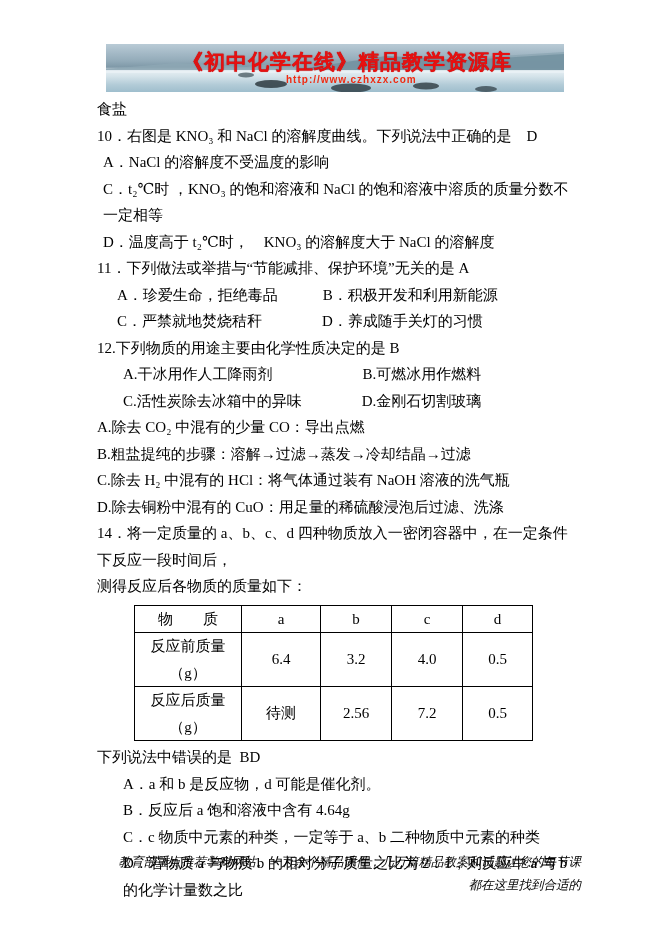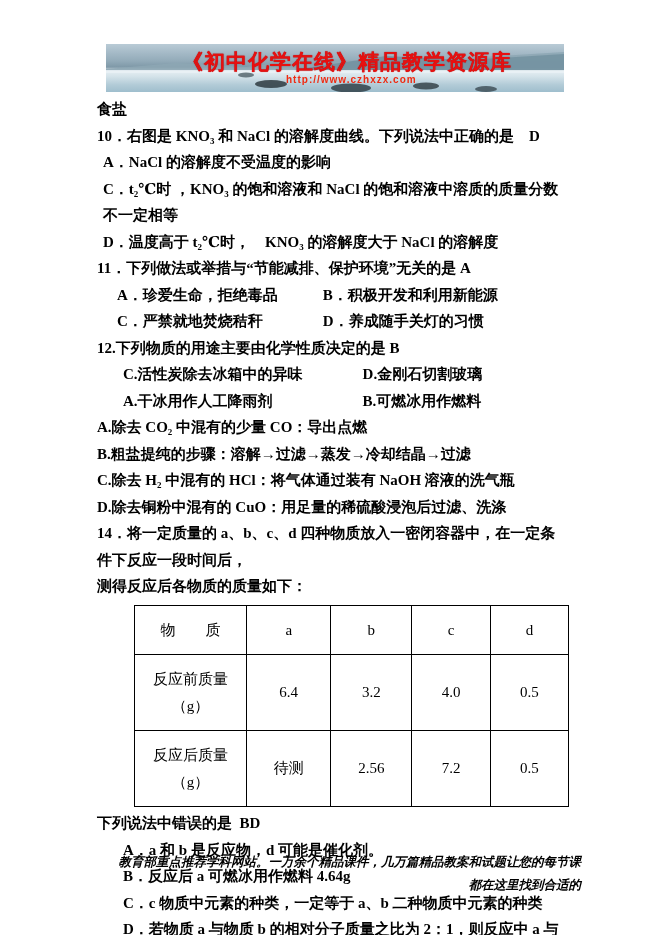--- a/index.html
+++ b/index.html
@@ -29,32 +29,32 @@
     position:absolute; left:180px; top:30px;
     color:#ef2b12; font-weight:bold; font-size:10px; letter-spacing:1px;
     font-family:"Liberation Sans","DejaVu Sans",sans-serif;
     white-space:nowrap;
   }
   
   .doc {
     position:absolute; left:97px; top:96px; width:472px;
     font-size:15px; line-height:26.5px;
   }
-  .ln { white-space:pre-wrap;font-weight:bold; }
+  .ln { white-space:pre-wrap; }
   .i1 { padding-left:6px; }
   .i2 { padding-left:20px; }
   .i3 { padding-left:26px; }
   
   .qtable {
     border-collapse:collapse; margin:5px 0 3px 37px;
     table-layout:fixed;
   }
   .qtable td {
     border:1px solid #000; text-align:center; vertical-align:middle;
-    height:24px; padding:11px; font-size:15px;
+    height:24px; padding:0; font-size:15px;
   }
   .c0 { width:106px; } .c1 { width:78px; } .c2 { width:70px; }
   .c3 { width:70px; } .c4 { width:69px; }
   
   .footer {
     position:absolute; left:113px; top:851px; width:468px;
     font-size:12.5px; line-height:23px; font-style:italic;
     font-family:"Liberation Serif","DejaVu Serif",serif;
     text-align:right;
   }
@@ -83,22 +83,22 @@
   <div class="ln">10．右图是 KNO₃ 和 NaCl 的溶解度曲线。下列说法中正确的是　D</div>
   <div class="ln i1">A．NaCl 的溶解度不受温度的影响</div>
   <div class="ln i1">C．t₂℃时 ，KNO₃ 的饱和溶液和 NaCl 的饱和溶液中溶质的质量分数不一定相等</div>
   <div class="ln i1">D．温度高于 t₂℃时，　KNO₃ 的溶解度大于 NaCl 的溶解度</div>
 
   <div class="ln">11．下列做法或举措与“节能减排、保护环境”无关的是 A</div>
   <div class="ln i2">A．珍爱生命，拒绝毒品　　　B．积极开发和利用新能源</div>
   <div class="ln i2">C．严禁就地焚烧秸秆　　　　D．养成随手关灯的习惯</div>
 
   <div class="ln">12.下列物质的用途主要由化学性质决定的是 B</div>
+  <div class="ln i3">A.干冰用作人工降雨剂　　　　　　B.可燃冰用作燃料</div>
   <div class="ln i3">C.活性炭除去冰箱中的异味　　　　D.金刚石切割玻璃</div>
-  <div class="ln i3">A.干冰用作人工降雨剂　　　　　　B.可燃冰用作燃料</div>
 
   <div class="ln">A.除去 CO₂ 中混有的少量 CO：导出点燃</div>
   <div class="ln">B.粗盐提纯的步骤：溶解→过滤→蒸发→冷却结晶→过滤</div>
   <div class="ln">C.除去 H₂ 中混有的 HCl：将气体通过装有 NaOH 溶液的洗气瓶</div>
   <div class="ln">D.除去铜粉中混有的 CuO：用足量的稀硫酸浸泡后过滤、洗涤</div>
 
   <div class="ln">14．将一定质量的 a、b、c、d 四种物质放入一密闭容器中，在一定条件下反应一段时间后，</div>
   <div class="ln">测得反应后各物质的质量如下：</div>
 
   <table class="qtable">
@@ -122,21 +122,21 @@
       <td>待测</td>
       <td>2.56</td>
       <td>7.2</td>
       <td>0.5</td>
     </tr>
   </tbody>
     </table>
 
   <div class="ln">下列说法中错误的是  BD</div>
   <div class="ln i3">A．a 和 b 是反应物，d 可能是催化剂。</div>
-  <div class="ln i3">B．反应后 a 可燃冰用作燃料 4.64g</div>
+  <div class="ln i3">B．反应后 a 饱和溶液中含有 4.64g</div>
   <div class="ln i3">C．c 物质中元素的种类，一定等于 a、b 二种物质中元素的种类</div>
   <div class="ln i3">D．若物质 a 与物质 b 的相对分子质量之比为 2：1，则反应中 a 与 b 的化学计量数之比</div>
 
 </div>
 
 <div class="footer">
   <div class="ln">教育部重点推荐学科网站。一万余个精品课件，几万篇精品教案和试题让您的每节课都在这里找到合适的</div>
 </div>
 
 </body></html>

